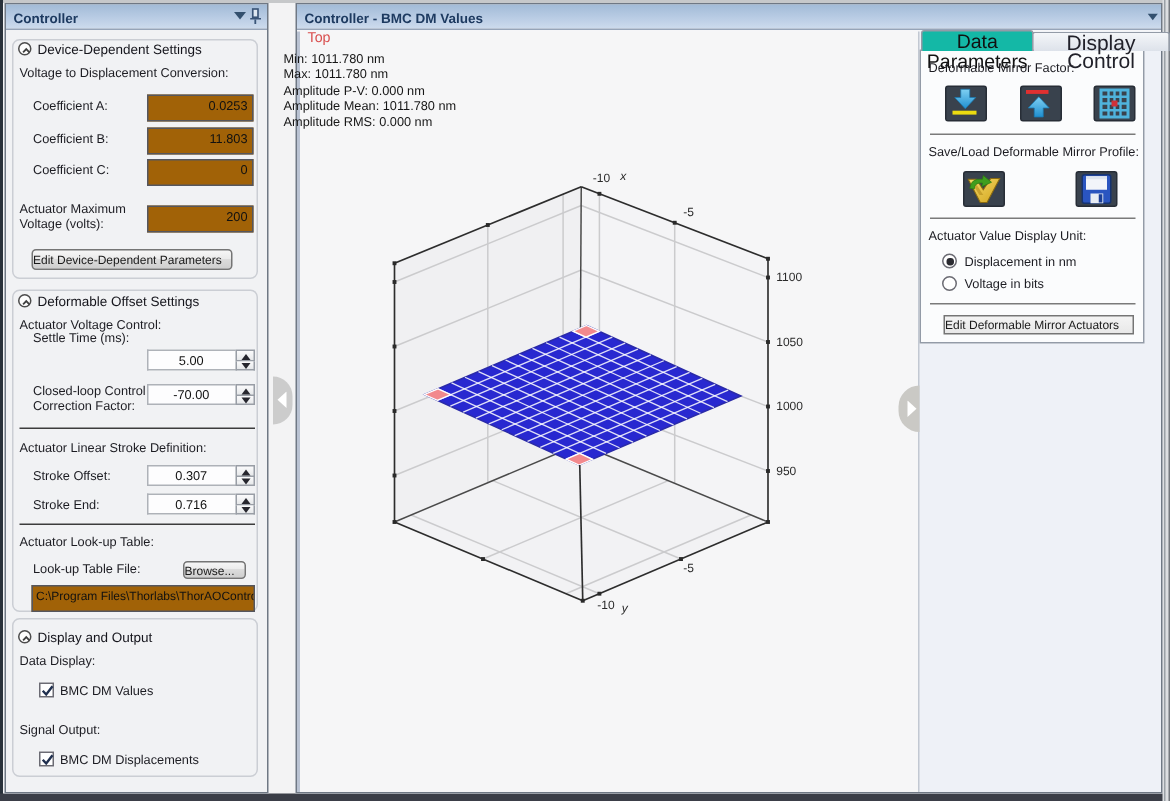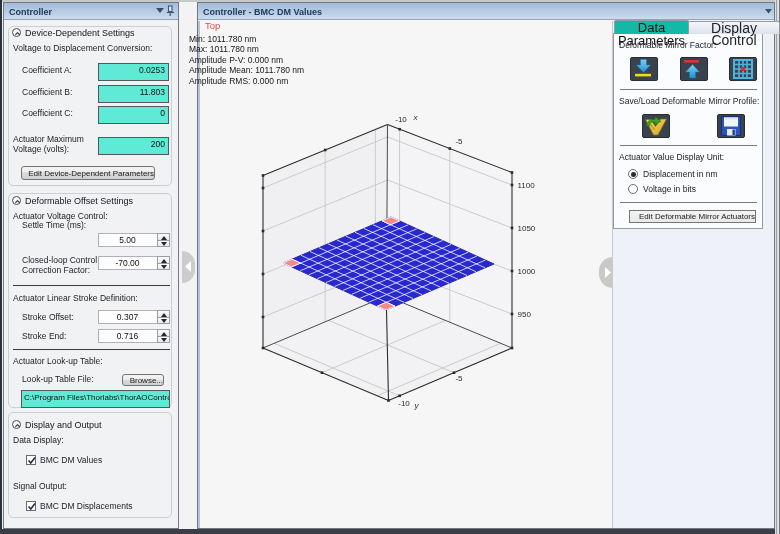--- a/index.html
+++ b/index.html
@@ -1,22 +1,22 @@
 <!DOCTYPE html>
 <html><head><meta charset="utf-8">
 <style>
 *{margin:0;padding:0;box-sizing:border-box}
 body{width:780px;height:534px;position:relative;overflow:hidden;background:#f3f3f4;
  font-family:"Liberation Sans",sans-serif;-webkit-font-smoothing:antialiased}
 .ab{position:absolute}
 .lbl{position:absolute;font-size:8.5px;color:#1c1c22;white-space:nowrap;line-height:10px}
-.inp{position:absolute;background:#5eead4;border:1px solid #55565e;font-size:8.5px;color:#111;
+.inp{position:absolute;background:#a16207;border:1px solid #55565e;font-size:8.5px;color:#111;
  text-align:right;padding:1px 3px 15px 2px;line-height:11px;white-space:nowrap}
 .btn{position:absolute;background:linear-gradient(#f6f6f6,#ebebeb 45%,#dcdcdc 46%,#cfcfcf);
- border:1px solid #757575;border-radius:3px;font-size:8px;color:#1a1a1a;text-align:right;white-space:nowrap;overflow:hidden}
+ border:1px solid #757575;border-radius:3px;font-size:8px;color:#1a1a1a;text-align:left;white-space:nowrap;overflow:hidden}
 .grp{position:absolute;border:1px solid #cbced4;border-radius:5px}
 .exp{position:absolute;width:9px;height:9px;border:1px solid #4c4c4c;border-radius:50%;background:#fdfdfd}
 .exp svg{position:absolute;left:0.2px;top:0.2px}
 .hdr{position:absolute;font-size:9px;color:#15151c;white-space:nowrap}
 .sep{position:absolute;height:1px;background:#3c3c3c}
 .spin{position:absolute;display:flex}
 .spin .v{background:#fdfdfe;border:1px solid #aeb2b8;border-right:none;font-size:8.5px;color:#111;
  text-align:center;padding:1px 3px 0 2px;flex:1;line-height:11px}
 .spin .bt{width:13px;display:flex;flex-direction:column}
 .spin .bt div{flex:1;background:linear-gradient(#fbfbfc,#e6e8ea);border:1px solid #999ea6;position:relative}

